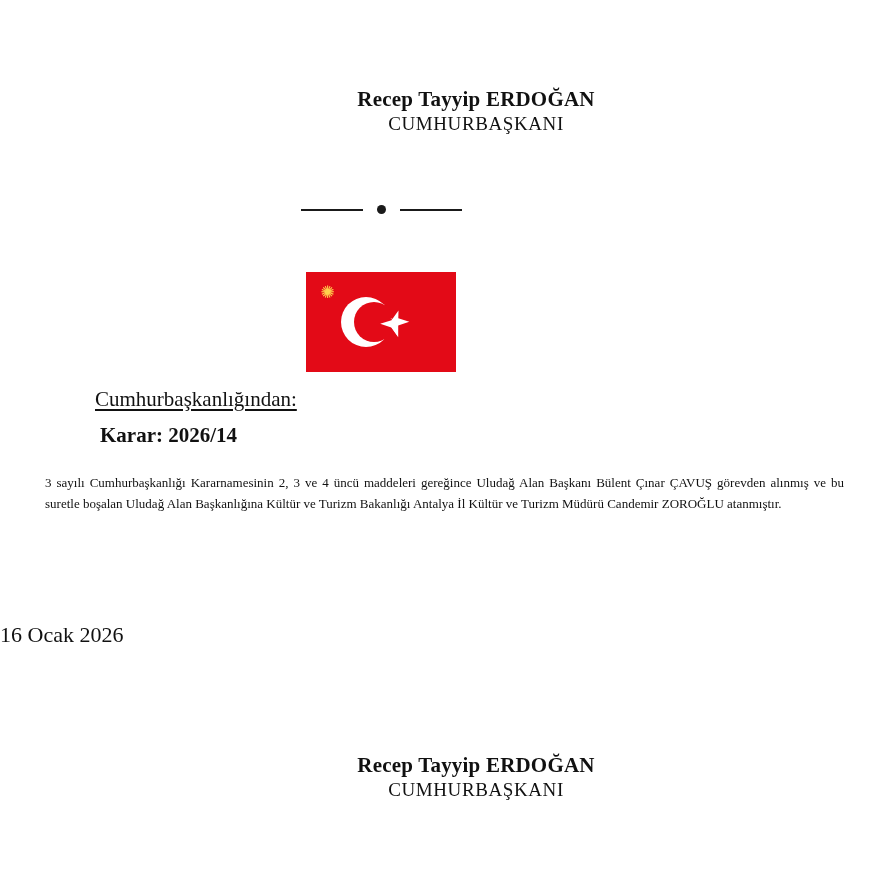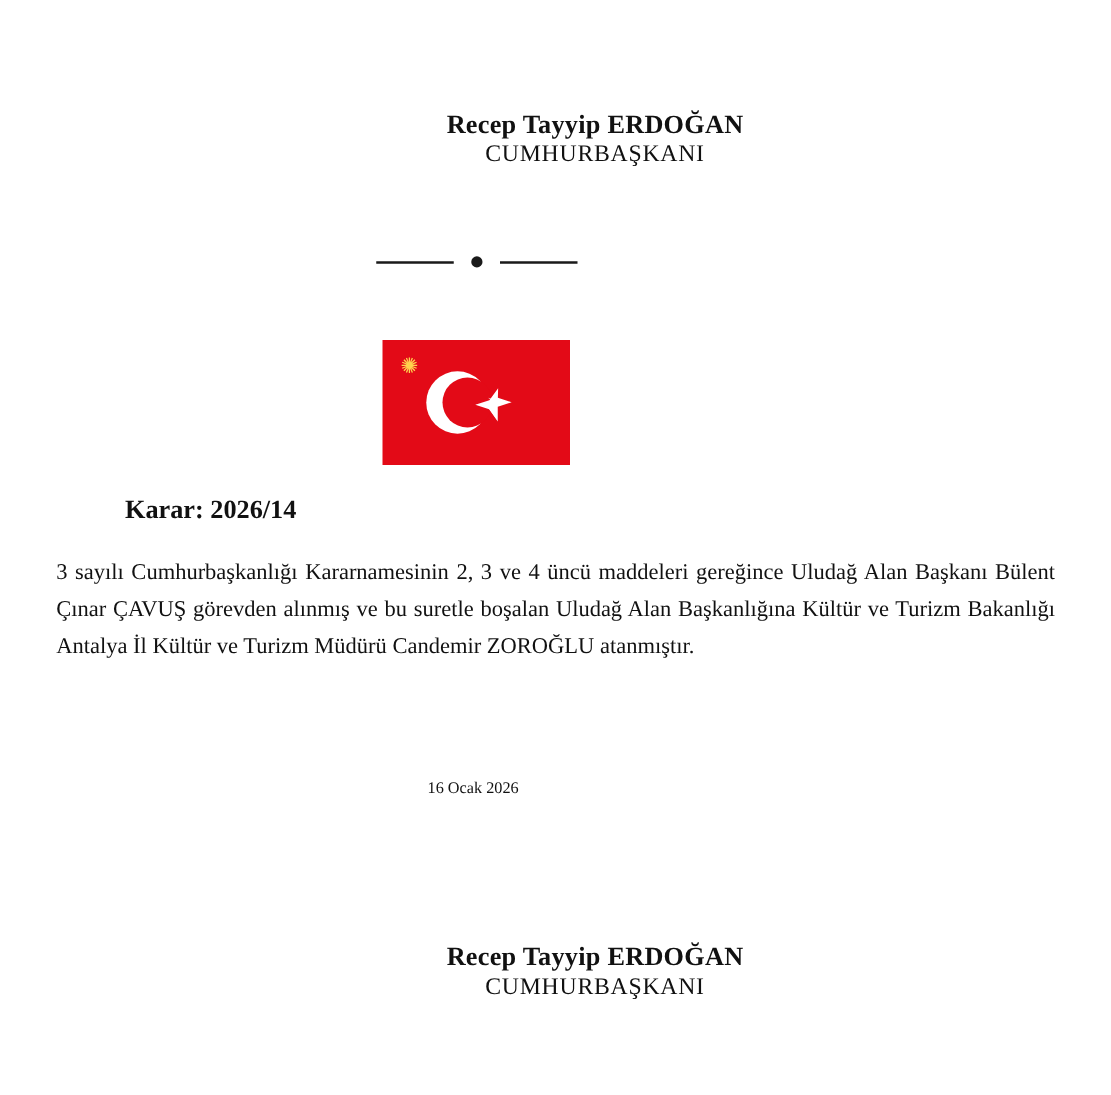--- a/index.html
+++ b/index.html
@@ -131,34 +131,34 @@
     line-height: 1.35;
   }
   .karar {
     font-size: 21px;
     font-weight: bold;
     margin-left: 55px;
     margin-top: 8px;
     line-height: 1.35;
   }
   .paragraph {
-    font-size: 18px;
+    font-size: 13px;
     text-align: justify;
     text-justify: inter-word;
     line-height: 1.62;
     margin-top: 22px;
     text-indent: 0;
   }
   .doc-date {
     position: absolute;
     top: 622px;
     left: 0;
     right: 0;
-    text-align: center;
-    font-size: 13px;
+    text-align: left;
+    font-size: 22px;
   }
   .doc-date span { margin-right: 5px; }
 </style>
 </head>
 <body>
 
 <div class="page">
 
   <div class="sig-block sig-top">
     <div class="sig-name">Recep Tayyip ERDOĞAN</div>
@@ -177,20 +177,21 @@
       <svg width="150" height="100" viewBox="0 0 150 100">
         <circle cx="60" cy="50" r="25" fill="#ffffff"></circle>
         <circle cx="68" cy="50" r="20" fill="#e30a17"></circle>
         <polygon fill="#ffffff" points="96,50 84.4,53.8 91.6,63.7 91.6,51.4 84.4,46.2"></polygon>
         <polygon fill="#ffffff" points="92.5,38.5 85.5,48.2 74.2,51.8 85.3,55.4 92.2,65.2 92.2,53.4 103.3,49.8 92.3,46.2"></polygon>
       </svg>
     </div>
   </div>
 
   <div class="doc-body">
+    <div class="issuer">Cumhurbaşkanlığından:</div>
     <div class="karar">Karar: 2026/14</div>
     <p class="paragraph">3 sayılı Cumhurbaşkanlığı Kararnamesinin 2, 3 ve 4 üncü maddeleri gereğince Uludağ Alan Başkanı Bülent Çınar ÇAVUŞ görevden alınmış ve bu suretle boşalan Uludağ Alan Başkanlığına Kültür ve Turizm Bakanlığı Antalya İl Kültür ve Turizm Müdürü Candemir ZOROĞLU atanmıştır.</p>
   </div>
 
   <div class="doc-date">
     <span>16 Ocak 2026</span>
   </div>
 
   <div class="sig-block sig-bottom">
     <div class="sig-name">Recep Tayyip ERDOĞAN</div>

